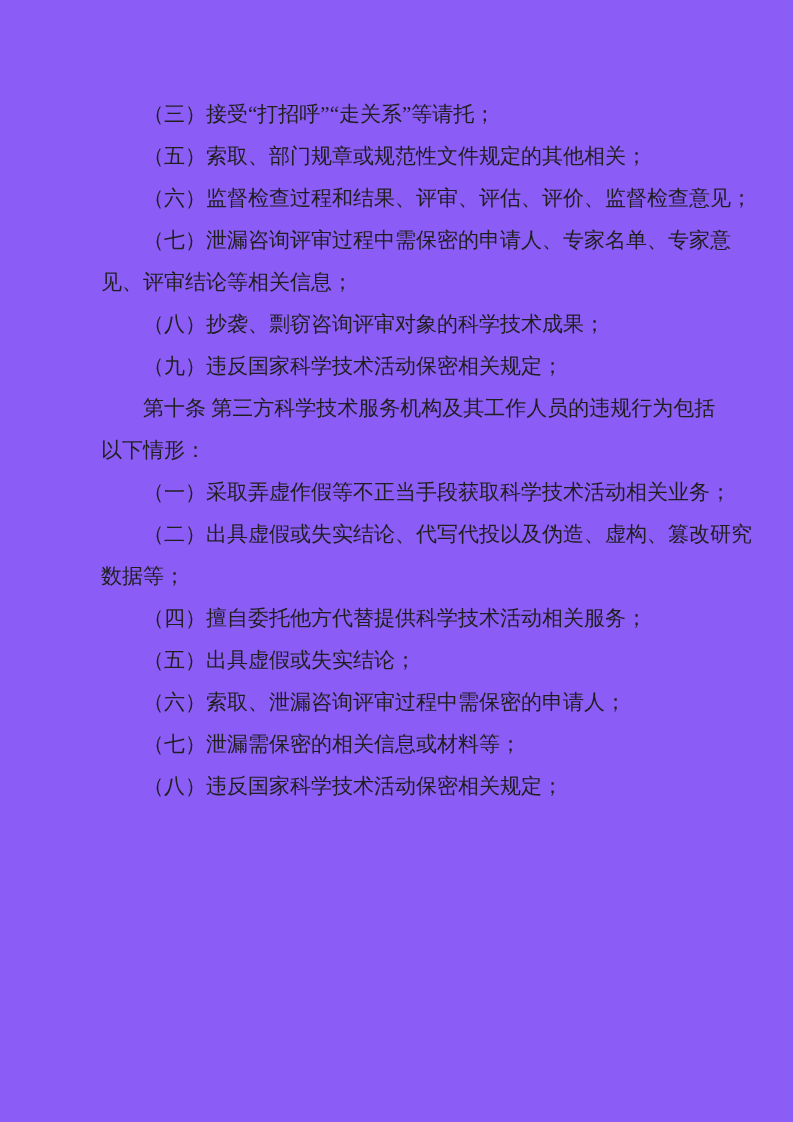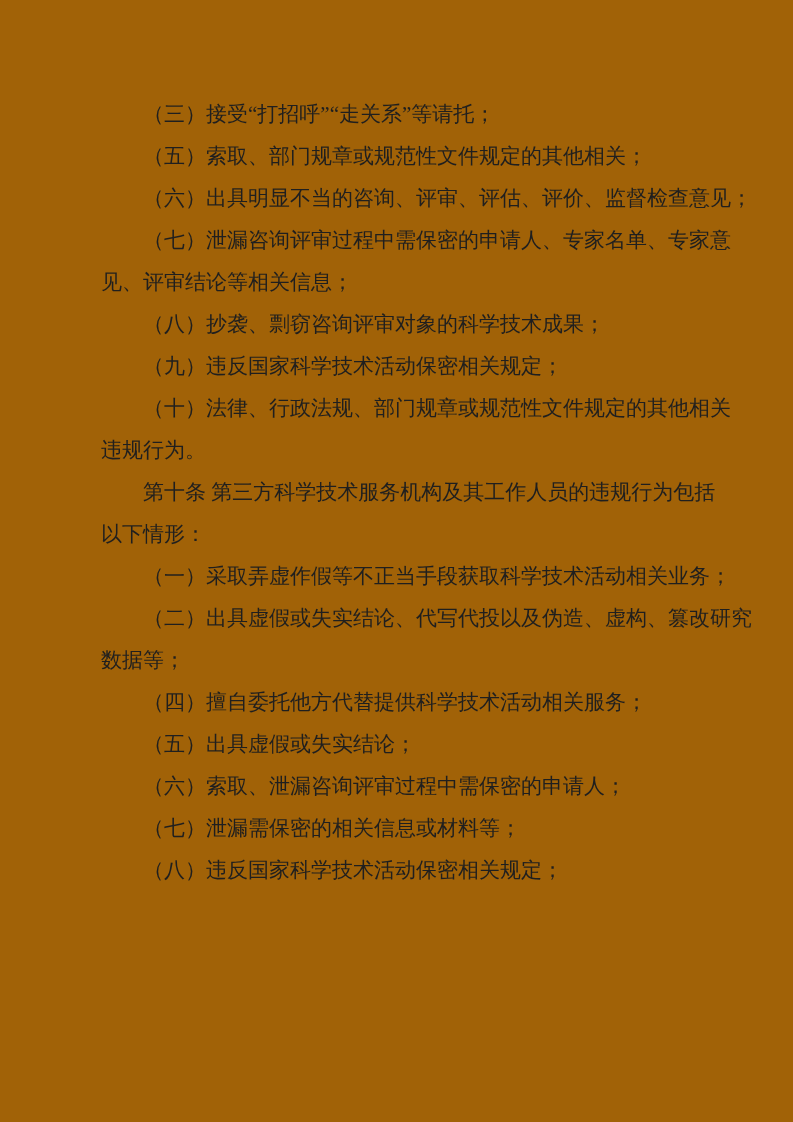--- a/index.html
+++ b/index.html
@@ -7,21 +7,21 @@
     width: 793px;
     background: #ffffff;
   }
   body {
     font-family: "Liberation Serif", "DejaVu Serif", serif;
   }
   .page {
     position: relative;
     width: 793px;
     height: 1122px;
-    background: #a16207;
+    background: #8b5cf6;
     overflow: hidden;
   }
   .content {
     position: absolute;
     left: 101px;
     top: 93px;
     width: 672px;
   }
   .para {
     font-size: 21px;
@@ -34,27 +34,25 @@
     font-weight: normal;
   }
 </style>
 </head>
 <body>
 
 <div class="page">
   <div class="content">
     <p class="para">（三）接受“打招呼”“走关系”等请托；</p>
     <p class="para">（五）索取、部门规章或规范性文件规定的其他相关；</p>
-    <p class="para">（六）出具明显不当的咨询、评审、评估、评价、监督检查意见；</p>
+    <p class="para">（六）监督检查过程和结果、评审、评估、评价、监督检查意见；</p>
     <p class="para">（七）泄漏咨询评审过程中需保密的申请人、专家名单、专家意
 见、评审结论等相关信息；</p>
     <p class="para">（八）抄袭、剽窃咨询评审对象的科学技术成果；</p>
     <p class="para">（九）违反国家科学技术活动保密相关规定；</p>
-    <p class="para">（十）法律、行政法规、部门规章或规范性文件规定的其他相关
-违规行为。</p>
     <p class="para">第十条 第三方科学技术服务机构及其工作人员的违规行为包括
 以下情形：</p>
     <p class="para">（一）采取弄虚作假等不正当手段获取科学技术活动相关业务；</p>
     <p class="para">（二）出具虚假或失实结论、代写代投以及伪造、虚构、篡改研究
 数据等；</p>
     <p class="para">（四）擅自委托他方代替提供科学技术活动相关服务；</p>
     <p class="para">（五）出具虚假或失实结论；</p>
     <p class="para">（六）索取、泄漏咨询评审过程中需保密的申请人；</p>
     <p class="para">（七）泄漏需保密的相关信息或材料等；</p>
     <p class="para">（八）违反国家科学技术活动保密相关规定；</p>

